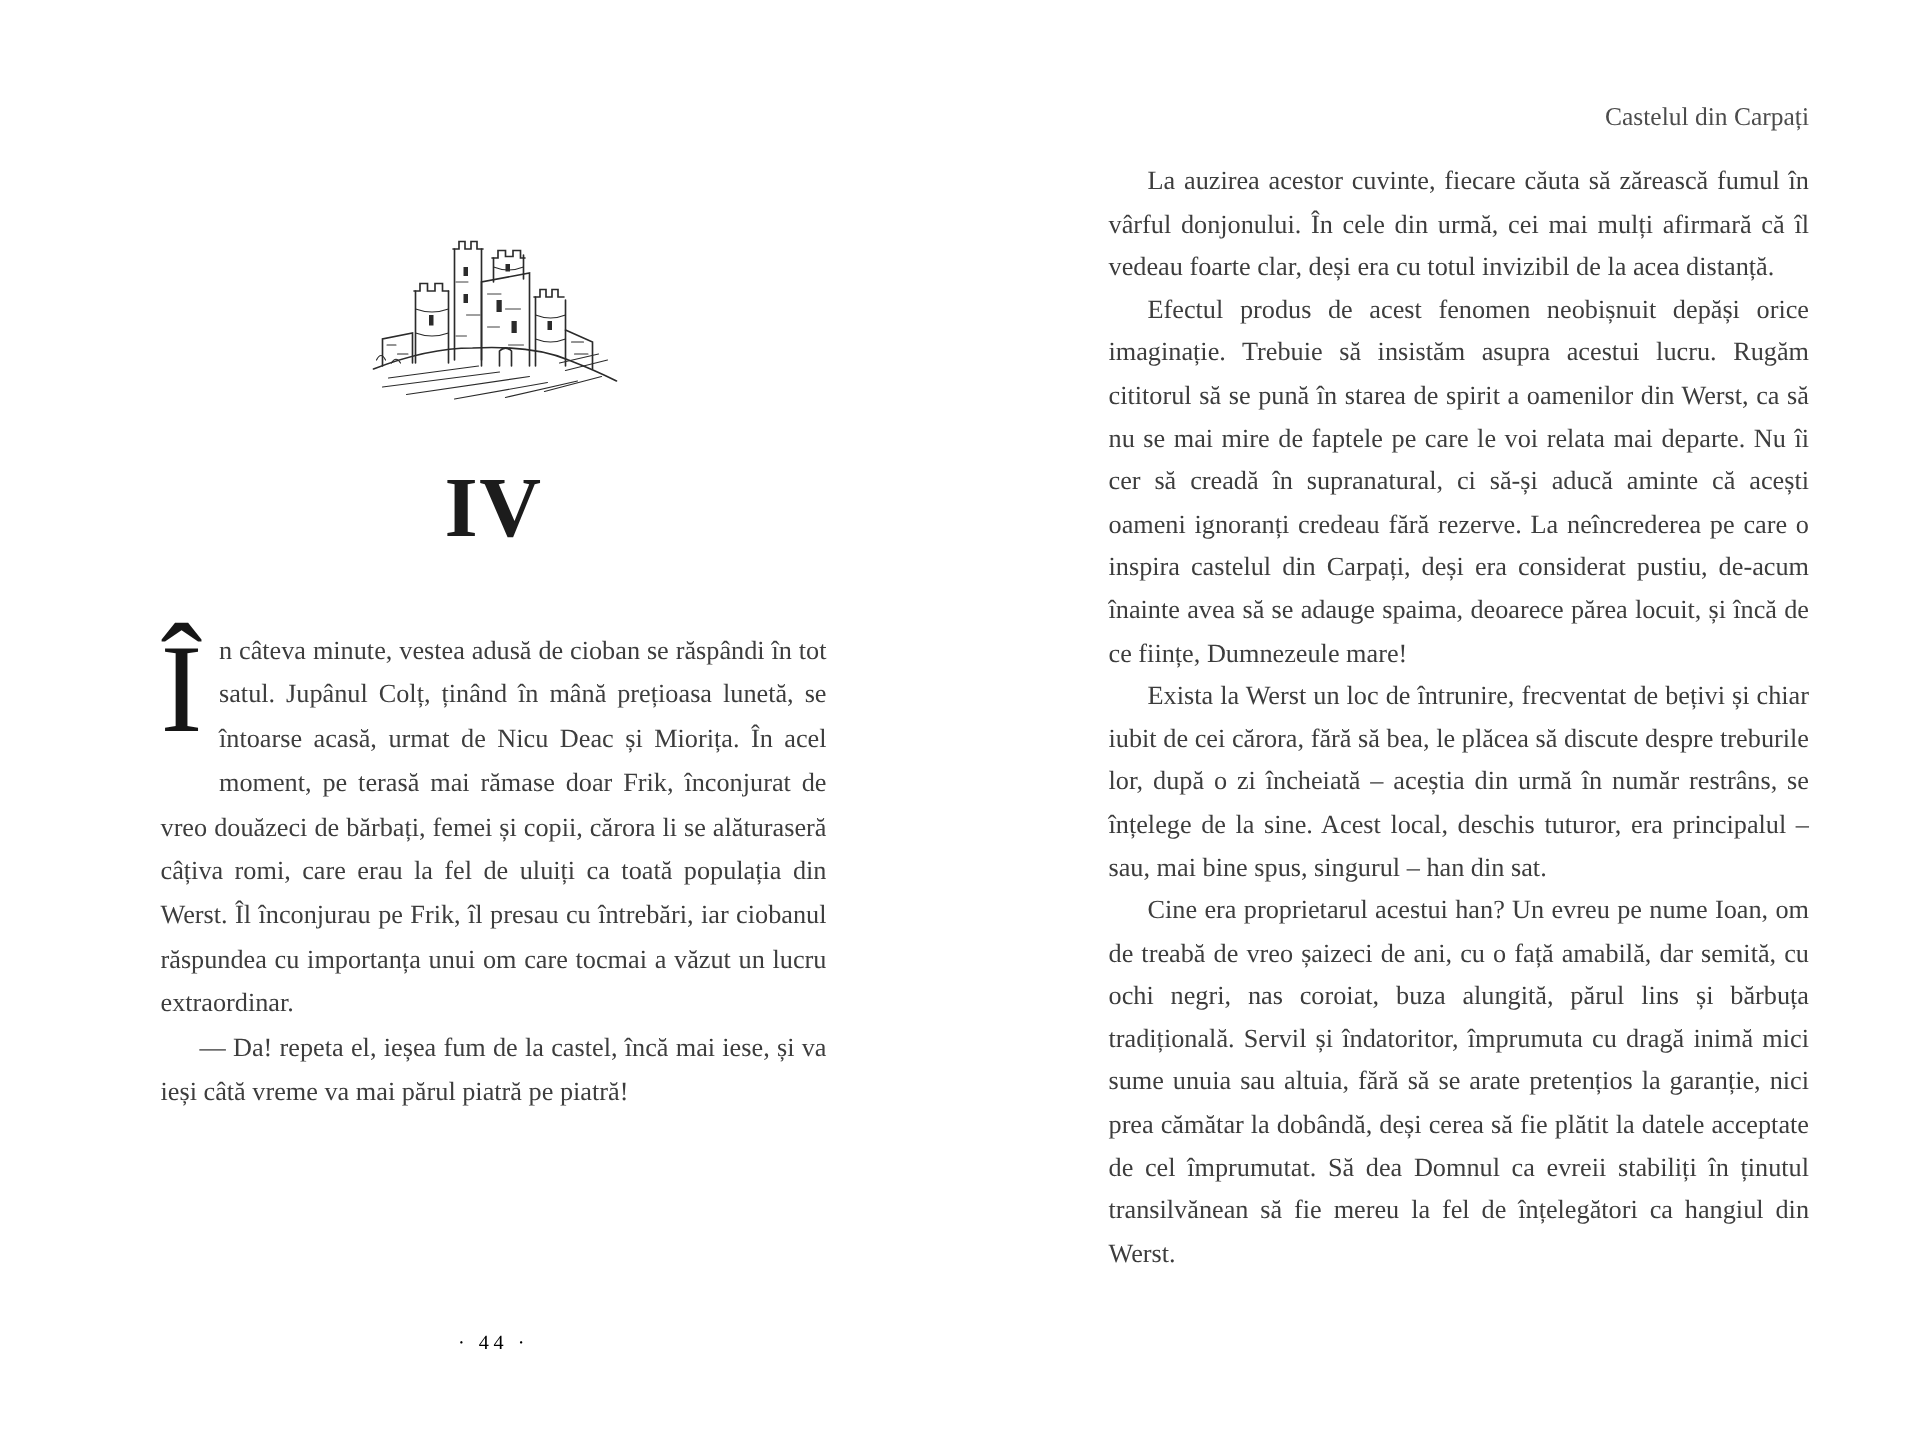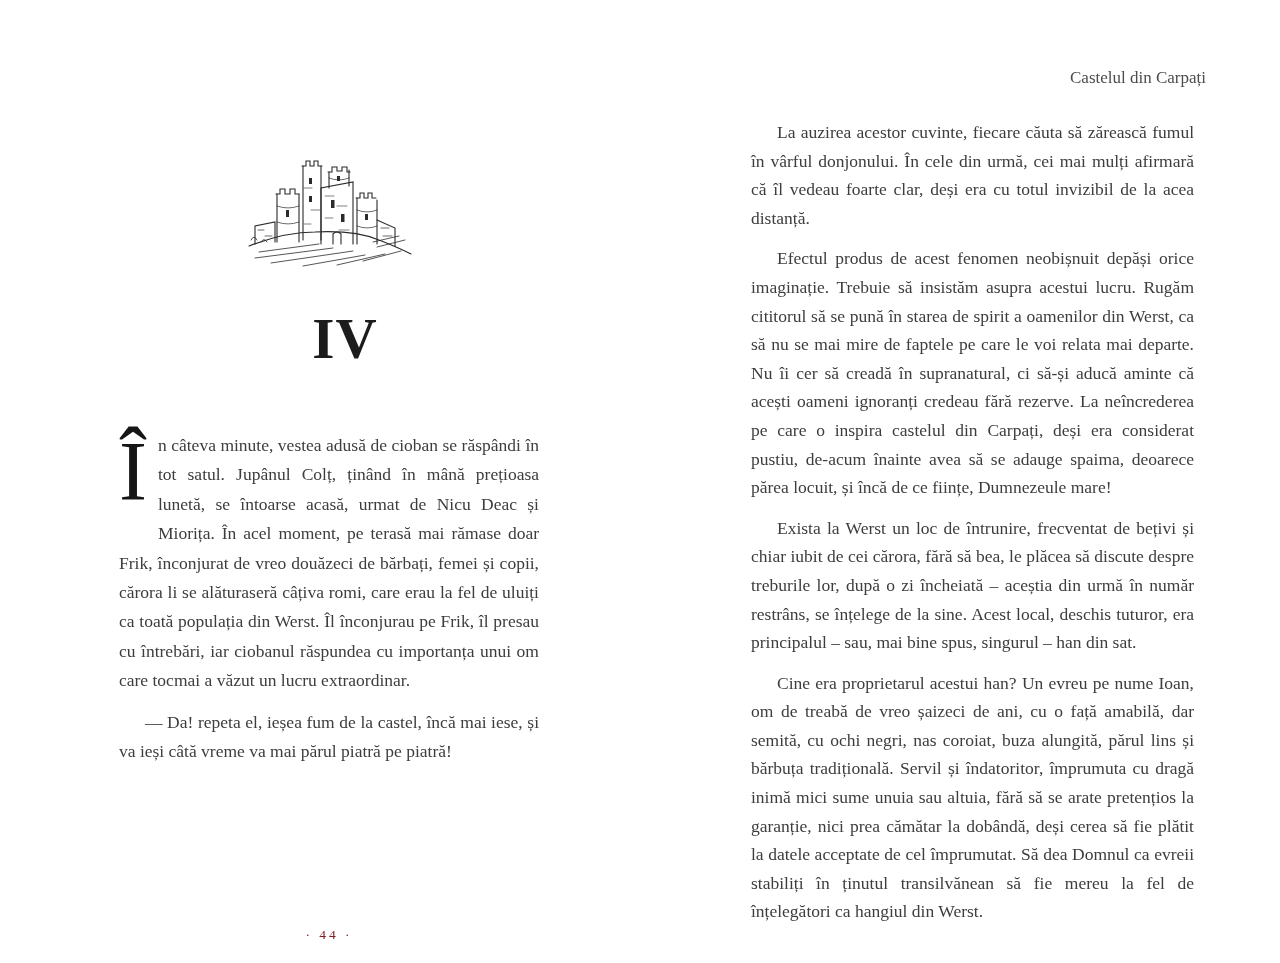--- a/index.html
+++ b/index.html
@@ -24,21 +24,21 @@
     position: absolute;
     top: 148px;
     left: 0;
     width: 100%;
     text-align: center;
   }
 
   .chapter-number {
     position: absolute;
     top: 308px;
-    left: 16px;
+    left: 0;
     width: 100%;
     text-align: center;
     font-size: 57px;
     line-height: 62px;
     font-weight: bold;
     letter-spacing: 1px;
     color: #1c1c1c;
   }
 
   .running-header {
@@ -55,43 +55,42 @@
     position: absolute;
     left: 0;
     width: 100%;
     text-align: justify;
     font-size: 17.5px;
     color: #3d3d3d;
   }
   .text-block-left  { top: 419px; line-height: 29.4px; }
   .text-block-right { top: 106px; line-height: 28.6px; }
 
-  .text-block p { margin: 12px; text-indent: 26px; }
+  .text-block p { margin: 0; text-indent: 26px; }
   .text-block p.no-indent { text-indent: 0; }
 
   .dropcap {
     float: left;
     font-size: 84px;
     line-height: 74px;
     height: 86px;
     padding-top: 4px;
     margin-right: 11px;
     color: #161616;
   }
 
   .page-number {
     position: absolute;
     top: 887px;
     left: 0;
     width: 100%;
     text-align: center;
     font-size: 13.5px;
     letter-spacing: 3px;
-    color: #7f1d1d;
-    margin-top: 40px;
+    color: #000000;
   }
 
   .castle-svg { display: inline-block; }
   .castle-svg path, .castle-svg line, .castle-svg rect, .castle-svg circle {
     vector-effect: non-scaling-stroke;
   }
 </style>
 </head>
 <body>
 

